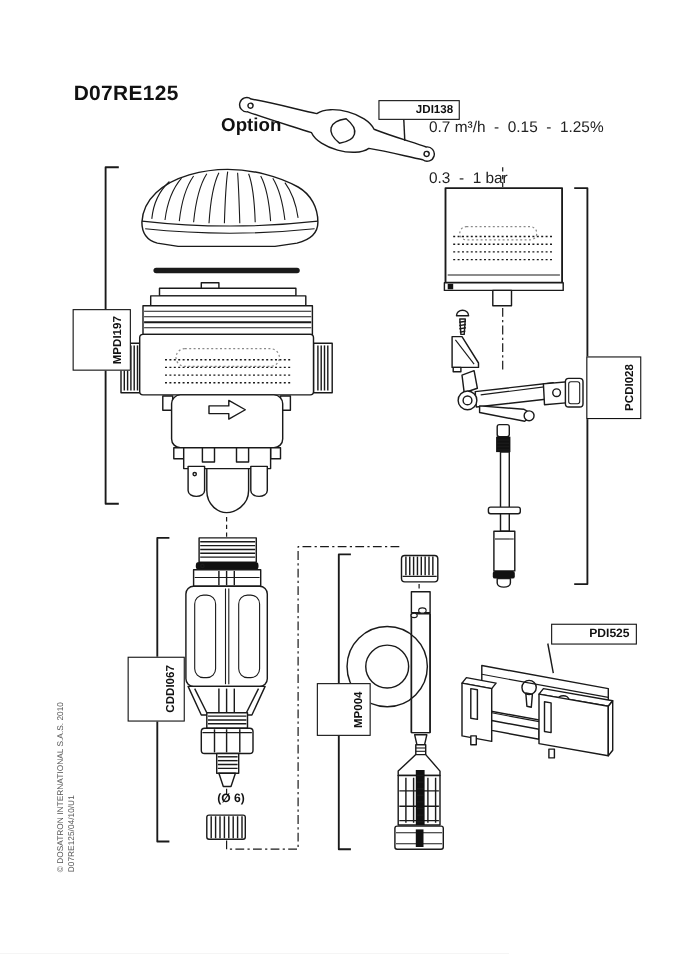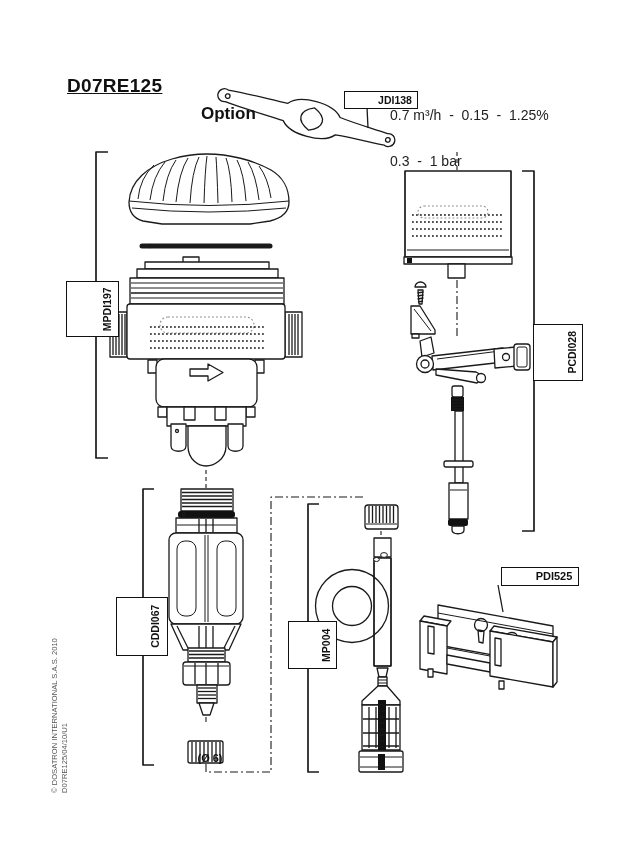--- a/index.html
+++ b/index.html
@@ -17,35 +17,35 @@
   #art .blk{fill:#111111; stroke:none;}
   #art .wl{stroke:#ffffff; stroke-width:1;}
   #art .tex{stroke:#8a8a8a; stroke-width:1.1; stroke-dasharray:1.8 2.2;}
   #art .thin{stroke-width:1;}
   #art .thick{stroke-width:1.7;}
   #art .dash{stroke-dasharray:4 3; stroke-width:1.1;}
   #art .dashdot{stroke-dasharray:8 3 2 3; stroke-width:1.1;}
   #art .oring{stroke-width:5; stroke-linecap:round;}
 
   .abs{position:absolute;}
-  .page-title{left:67px; top:75px; font-size:19px; font-weight:bold; letter-spacing:.3px;text-decoration:underline;}
+  .page-title{left:67px; top:75px; font-size:19px; font-weight:bold; letter-spacing:.3px;}
   .option-label{left:201px; top:104px; font-size:17px; font-weight:bold;}
   .specs{left:390px; top:77px; width:165px; text-align:left; font-size:14px;
          line-height:15.4px; white-space:pre; color:#222;}
   .specs .it{font-style:italic;}
 
   .plabel{
     position:absolute; border:1.4px solid #111; background:#fff;
     display:flex; align-items:center; justify-content:center;
     font-weight:bold; font-size:10.5px; line-height:1; color:#111;padding-left:28px;
   }
   .plabel .vtext{transform:rotate(-90deg); white-space:nowrap;}
 
   .dia-note{left:188px; top:720px; width:44px; text-align:center;
-            font-size:11px; font-weight:bold;margin-top:32px;}
+            font-size:11px; font-weight:bold;}
 
   .copyright{left:50px; top:583px; width:22px; height:210px; overflow:visible;}
   .copyright .rot{
     width:210px; font-size:7.6px; line-height:9.6px; color:#555;
     transform:rotate(-90deg) translate(-210px,0); transform-origin:top left;
     white-space:nowrap;
   }
 </style>
 </head>
 <body>

